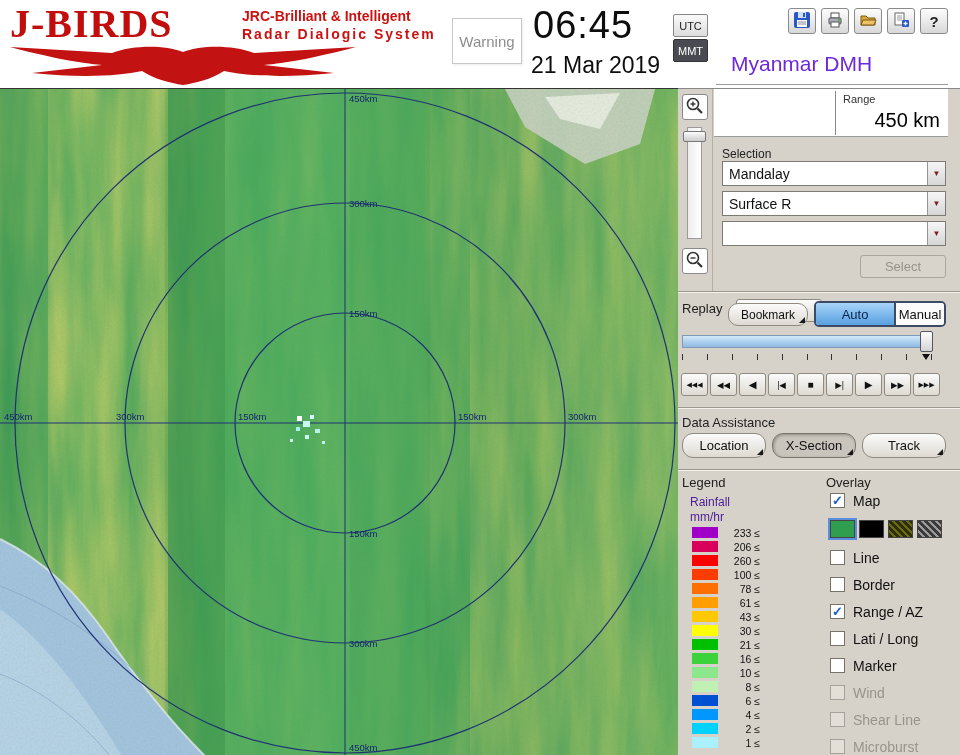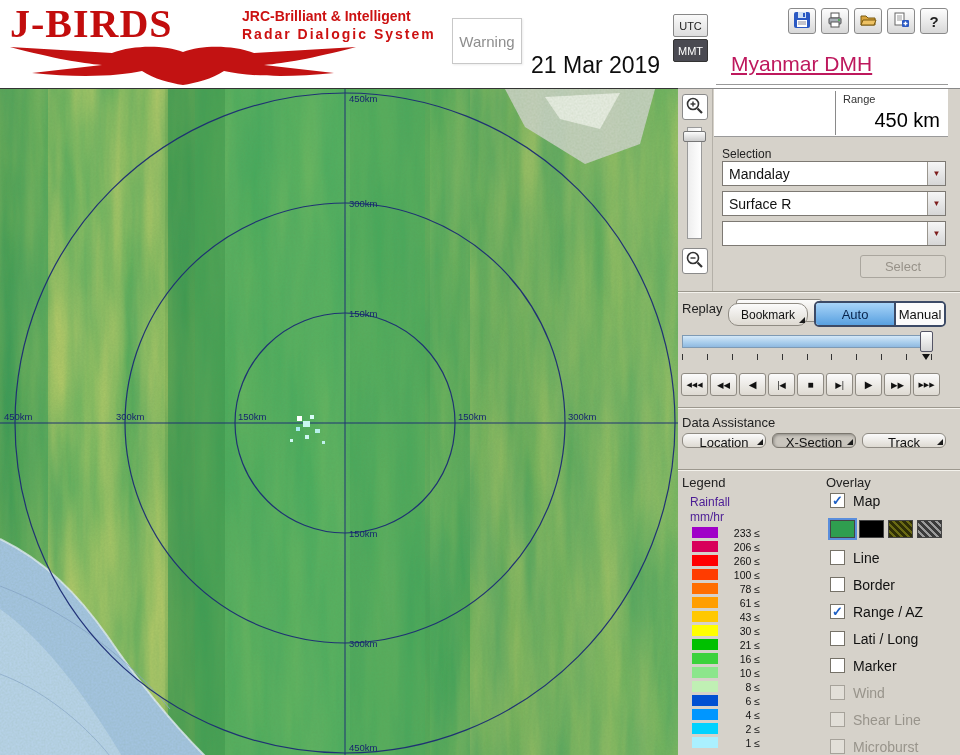--- a/index.html
+++ b/index.html
@@ -13,21 +13,21 @@
   .warning-box{position:absolute;left:452px;top:18px;width:68px;height:44px;background:#fff;border:1px solid #c8c8c8;color:#8e8e8e;font-size:15px;display:flex;align-items:center;justify-content:center;box-shadow:1px 1px 2px rgba(0,0,0,.08);}
   .clock-time{position:absolute;left:533px;top:4px;font-size:38px;color:#0d0d0d;letter-spacing:1px;}
   .clock-date{position:absolute;left:531px;top:52px;font-size:23px;color:#0d0d0d;}
   .tz{position:absolute;left:673px;width:35px;height:23px;font-size:11px;display:flex;align-items:center;justify-content:center;border:1px solid #888;border-radius:2px;box-sizing:border-box;cursor:default;}
   .tz-utc{top:14px;background:linear-gradient(#fafafa,#ddd);color:#222;}
   .tz-sel{background:#4a4a52 !important;color:#fff !important;border-color:#333 !important;}
   .tz-mmt{top:39px;background:linear-gradient(#fafafa,#ddd);color:#222;}
   .toolbar{position:absolute;right:12px;top:8px;display:flex;gap:5px;}
   .tool-btn{width:28px;height:26px;background:linear-gradient(#fdfdfd,#d8d8d8);border:1px solid #8a8a8a;border-radius:3px;display:flex;align-items:center;justify-content:center;padding:0;}
   .help-glyph{font-size:15px;font-weight:bold;color:#222;}
-  .station-title{position:absolute;left:731px;top:52px;font-size:21px;color:#be185d;text-decoration:underline;}
+  .station-title{position:absolute;left:731px;top:52px;font-size:21px;color:#6d28d9;}
   .hdr-rule{position:absolute;left:716px;top:84px;width:232px;height:1px;background:#999;}
   
   .map-wrap{position:absolute;left:0;top:88px;width:678px;height:667px;border-top:1px solid #333;overflow:hidden;background:#4aa55c;box-sizing:border-box;}
   
   .panel{position:absolute;left:678px;top:88px;width:282px;height:667px;background:#d6d2ca;border-top:1px solid #888;box-sizing:border-box;}
   .panel *{box-sizing:border-box;}
   .zoom-btn{position:absolute;left:4px;width:26px;height:26px;background:#fff;border:1px solid #8a8a8a;border-radius:3px;display:flex;align-items:center;justify-content:center;padding:0;}
   .zoom-in{top:5px;} .zoom-out{top:159px;}
   .zoom-track{position:absolute;left:9px;top:38px;width:15px;height:112px;background:linear-gradient(90deg,#eee,#fff);border:1px solid #9a9a9a;}
   .zoom-handle{position:absolute;left:5px;top:42px;width:23px;height:11px;background:linear-gradient(#fcfcfc,#ccc);border:1px solid #777;border-radius:2px;}
@@ -57,21 +57,21 @@
   .seg-on{background:linear-gradient(#a8d4f8,#58a0e0);color:#08244c;}
   .slider-track{position:absolute;left:4px;top:246px;width:250px;height:13px;background:linear-gradient(#d4e8f8,#a8cdec 60%,#8fb9e0);border:1px solid #7e9ab4;}
   .slider-handle{position:absolute;left:242px;top:242px;width:13px;height:21px;background:linear-gradient(#fff,#d4d4d4);border:1px solid #556;border-radius:2px;}
   .ruler{position:absolute;left:4px;top:265px;width:250px;height:9px;}
   .tick{position:absolute;top:0;width:1px;height:6px;background:#333;}
   .ruler-mark{position:absolute;left:240px;top:0;width:0;height:0;border-left:4px solid transparent;border-right:4px solid transparent;border-top:6px solid #111;}
   .pb-row{position:absolute;left:3px;top:284px;display:flex;gap:2px;}
   .pb{width:27px;height:23px;background:linear-gradient(#fbfbfb,#dedad2);border:1px solid #8f8b83;border-radius:3px;display:flex;align-items:center;justify-content:center;color:#111;padding:0;}
   .da-label{left:4px;top:326px;font-size:13px;}
   .da-row{position:absolute;left:4px;top:344px;display:flex;gap:6px;}
-  .da-btn{width:84px;height:15px;background:linear-gradient(#fbfbfb,#dedad2);border:1px solid #8f8b83;border-radius:6px;font-size:13px;color:#111;position:relative;}
+  .da-btn{width:84px;height:25px;background:linear-gradient(#fbfbfb,#dedad2);border:1px solid #8f8b83;border-radius:11px;font-size:13px;color:#111;position:relative;}
   .pressed{background:#c9c5bd;box-shadow:inset 1px 1px 3px rgba(0,0,0,.3);border-color:#7a766e;}
   .legend-label{left:4px;top:386px;font-size:13px;}
   .overlay-label{left:148px;top:386px;font-size:13px;}
   .legend-title{position:absolute;left:12px;font-size:12px;color:#4c1d95;}
   .lt1{top:406px;} .lt2{top:421px;}
   .legend-scale{position:absolute;left:14px;top:438px;display:flex;flex-direction:column;gap:3px;}
   .legend-row{display:flex;align-items:center;height:11px;}
   .legend-swatch{width:26px;height:11px;display:inline-block;}
   .legend-value{width:42px;text-align:right;font-size:10.5px;color:#111;}
   .overlay-list{position:absolute;left:152px;top:404px;width:126px;display:flex;flex-direction:column;gap:12px;}
@@ -97,20 +97,21 @@
     <div class="logo-sub2">Radar Dialogic System</div>
     <div class="eagle">
       <svg width="358" height="42" viewBox="0 0 358 42">
         <path fill="#c21212" d="M179,8 C160,1 130,1 108,9 L6,3 C52,15 76,19 98,21 L28,29 C76,34 116,32 138,27 C150,35 166,39 179,41 C192,39 208,35 220,27 C242,32 282,34 330,29 L260,21 C282,19 306,15 352,3 L250,9 C228,1 198,1 179,8 Z"></path>
         <circle cx="179" cy="12" r="4" fill="#c21212"></circle>
       </svg>
     </div>
     <div class="warning-box">
       <span>Warning</span>
     </div>
+    <div class="clock-time">06:45</div>
     <div class="clock-date">21 Mar 2019</div>
     <button class="tz tz-utc">UTC</button>
     <button class="tz tz-mmt tz-sel">MMT</button>
 
     <div class="toolbar">
       <button class="tool-btn">
         <span><svg width="18" height="18" viewBox="0 0 18 18">
               <rect x="1" y="1" width="16" height="16" rx="2" fill="#2b59c3"></rect>
               <rect x="5" y="1" width="8" height="6" fill="#cfe0f4"></rect>
               <rect x="10" y="2" width="2" height="4" fill="#2b59c3"></rect>

